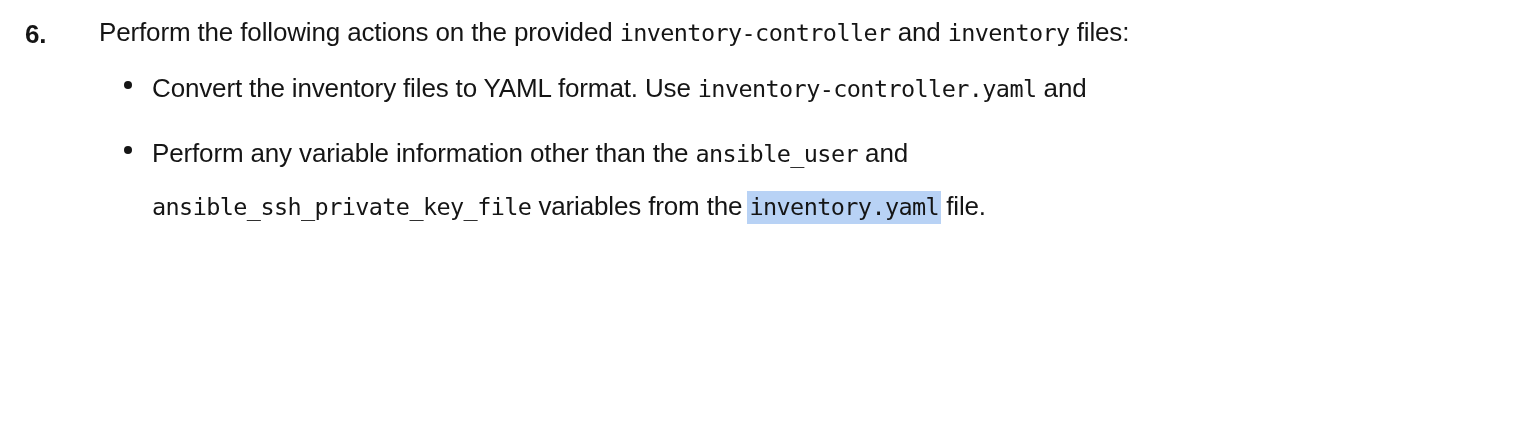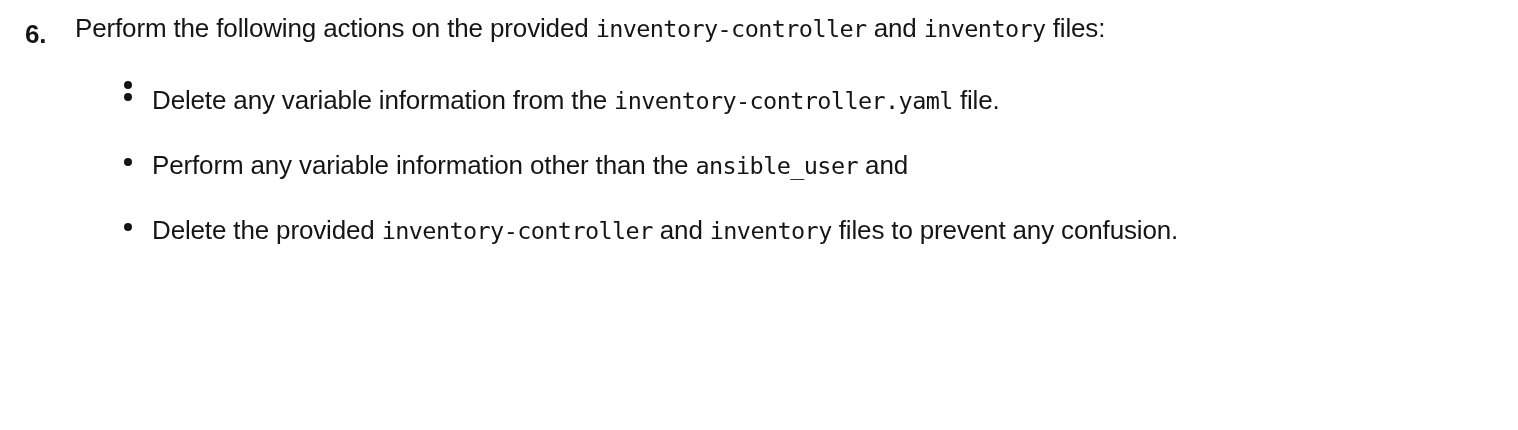--- a/index.html
+++ b/index.html
@@ -44,23 +44,24 @@
     top: 12px;
     font-weight: bold;
     font-size: 26px;
     line-height: 44px;
     letter-spacing: -0.2px;
     color: #151515;
   }
 
   .step-text {
     font-size: 26px;
-    line-height: 33px;
+    line-height: 40px;
     letter-spacing: -0.15px;
     white-space: nowrap;
+    margin-left: 24px;
   }
 
   
   .bullets {
     position: absolute;
     left: 0;
     top: 62px;
     width: 1518px;
   }
 
@@ -118,38 +119,28 @@
       <span class="step-marker">6.</span>
       <span class="step-text"><span>Perform the following actions on the provided </span><code class="code">inventory-controller</code><span> and </span><code class="code">inventory</code><span> files:</span></span>
     </div>
   </div>
 
   <div class="bullets">
 
     <div class="bullet">
       <span class="bullet-dot"></span>
       <div class="bullet-text">
+        <span class="brk"><span>Convert the inventory files to YAML format. Use </span><code class="code">inventory-controller.yaml</code><span> and</span></span>
       </div>
     </div>
 
-    <div class="bullet nowrap">
-      <span class="bullet-dot"></span>
-      <div class="bullet-text">
-        <span class="brk"><span>Delete any variable information from the </span><code class="code">inventory-controller.yaml</code><span> file.</span></span>
-      </div>
-    </div>
 
     <div class="bullet">
       <span class="bullet-dot"></span>
       <div class="bullet-text">
         <span class="brk"><span>Perform any variable information other than the </span><code class="code">ansible_user</code><span> and</span></span>
+        <span class="brk"><code class="code">ansible_ssh_private_key_file</code><span> variables from the </span><code class="code hl">inventory.yaml</code><span> file.</span></span>
       </div>
     </div>
 
-    <div class="bullet nowrap">
-      <span class="bullet-dot"></span>
-      <div class="bullet-text">
-        <span class="brk"><span>Delete the provided </span><code class="code">inventory-controller</code><span> and </span><code class="code">inventory</code><span> files to prevent any confusion.</span></span>
-      </div>
-    </div>
 
   </div>
 </div>
 
 </body></html>

